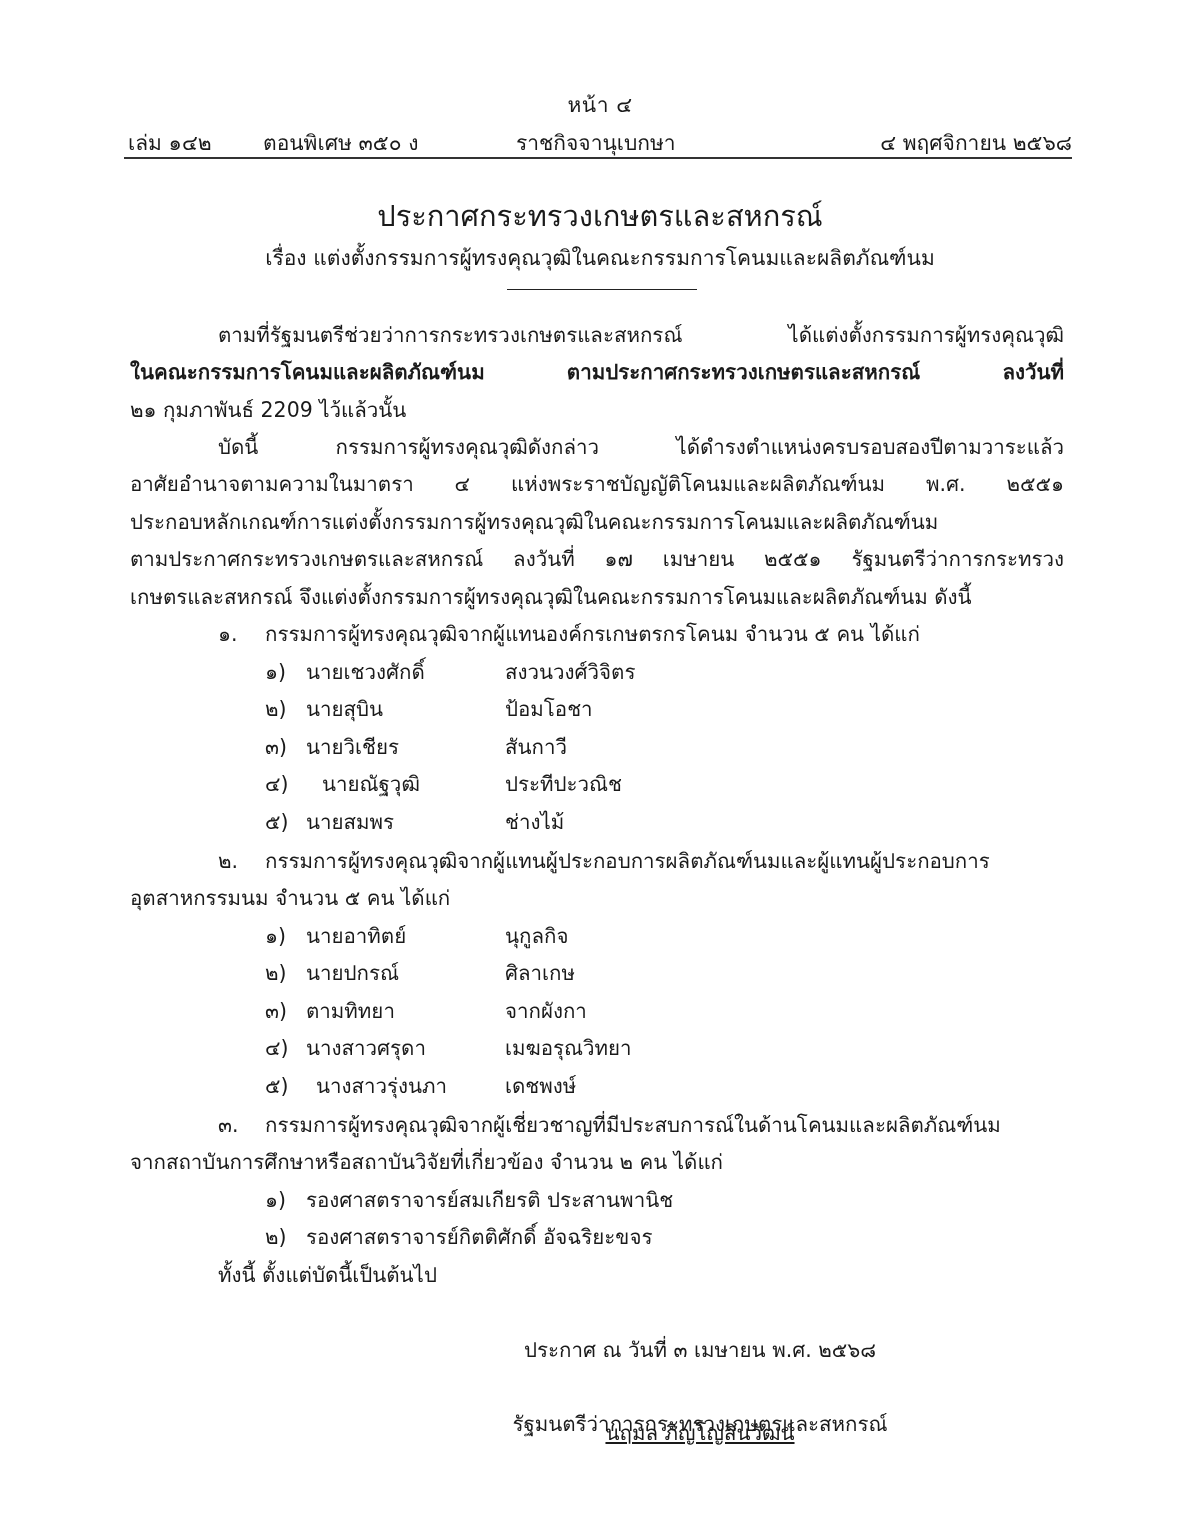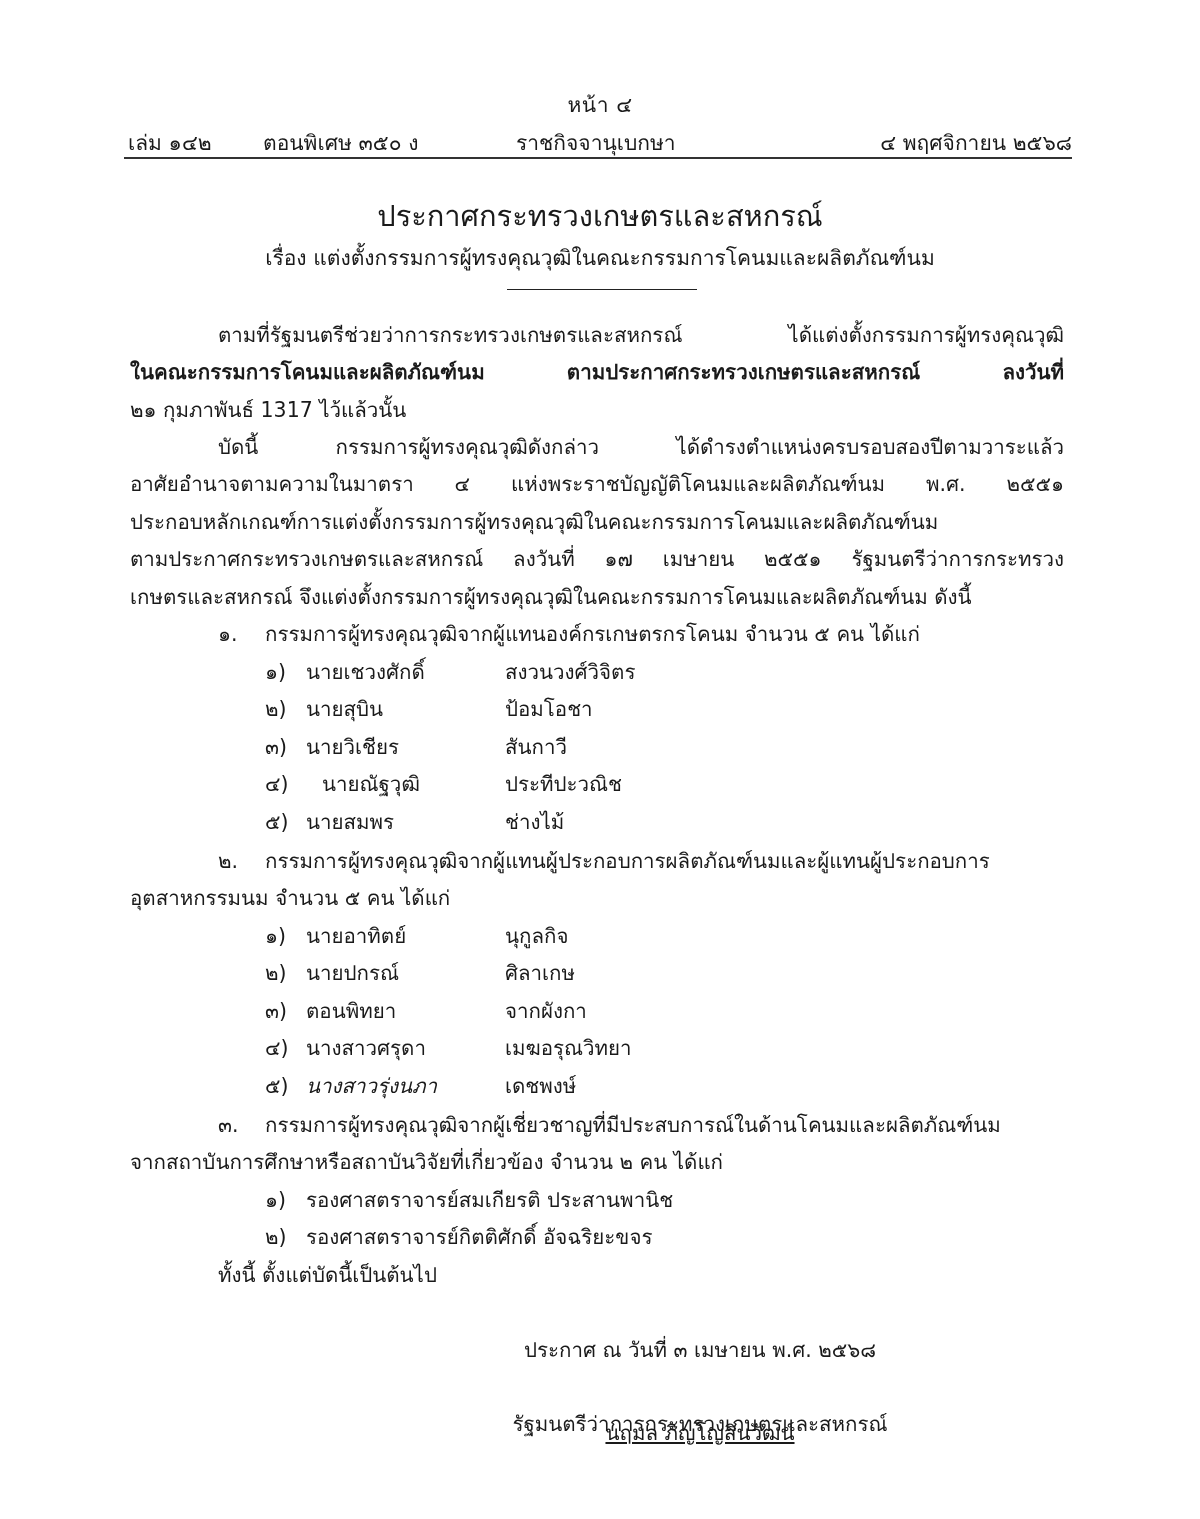--- a/index.html
+++ b/index.html
@@ -27,21 +27,21 @@
 <div class="abs hdr" style="left:516px;top:126px;">ราชกิจจานุเบกษา</div>
 <div class="abs hdr" style="right:128px;top:126px;">๔ พฤศจิกายน ๒๕๖๘</div>
 <div class="rule"></div>
 
 <div class="abs title" style="top:193px;">ประกาศกระทรวงเกษตรและสหกรณ์</div>
 <div class="abs subject" style="top:241px;">เรื่อง  แต่งตั้งกรรมการผู้ทรงคุณวุฒิในคณะกรรมการโคนมและผลิตภัณฑ์นม</div>
 <div class="short-rule"></div>
 
 <div class="abs body-line justify indent" style="top:318px;">ตามที่รัฐมนตรีช่วยว่าการกระทรวงเกษตรและสหกรณ์ ได้แต่งตั้งกรรมการผู้ทรงคุณวุฒิ</div>
 <div class="abs body-line justify" style="top:355px;font-weight:bold;">ในคณะกรรมการโคนมและผลิตภัณฑ์นม ตามประกาศกระทรวงเกษตรและสหกรณ์ ลงวันที่</div>
-<div class="abs body-line" style="top:393px;">๒๑ กุมภาพันธ์ 1317 ไว้แล้วนั้น</div>
+<div class="abs body-line" style="top:393px;">๒๑ กุมภาพันธ์ 2209 ไว้แล้วนั้น</div>
 
 <div class="abs body-line justify indent" style="top:430px;">บัดนี้ กรรมการผู้ทรงคุณวุฒิดังกล่าว ได้ดำรงตำแหน่งครบรอบสองปีตามวาระแล้ว</div>
 <div class="abs body-line justify" style="top:467px;">อาศัยอำนาจตามความในมาตรา ๔ แห่งพระราชบัญญัติโคนมและผลิตภัณฑ์นม พ.ศ. ๒๕๕๑</div>
 <div class="abs body-line justify" style="top:505px;">ประกอบหลักเกณฑ์การแต่งตั้งกรรมการผู้ทรงคุณวุฒิในคณะกรรมการโคนมและผลิตภัณฑ์นม</div>
 <div class="abs body-line justify" style="top:542px;">ตามประกาศกระทรวงเกษตรและสหกรณ์ ลงวันที่ ๑๗ เมษายน ๒๕๕๑ รัฐมนตรีว่าการกระทรวง</div>
 <div class="abs body-line" style="top:580px;">เกษตรและสหกรณ์ จึงแต่งตั้งกรรมการผู้ทรงคุณวุฒิในคณะกรรมการโคนมและผลิตภัณฑ์นม ดังนี้</div>
 
 <div class="abs item-num" style="left:218px;top:617px;">๑.</div>
 <div class="abs body-line" style="left:265px;width:800px;top:617px;">กรรมการผู้ทรงคุณวุฒิจากผู้แทนองค์กรเกษตรกรโคนม จำนวน ๕ คน ได้แก่</div>
 
@@ -74,29 +74,29 @@
 <div>
   <div class="abs item-num" style="left:265px;top:919px;">๑)</div>
   <div class="abs item-num" style="left:306px;top:919px;">นายอาทิตย์</div>
   <div class="abs item-num" style="left:505px;top:919px;">นุกูลกิจ</div>
 
   <div class="abs item-num" style="left:265px;top:956px;">๒)</div>
   <div class="abs item-num" style="left:306px;top:956px;">นายปกรณ์</div>
   <div class="abs item-num" style="left:505px;top:956px;">ศิลาเกษ</div>
 
   <div class="abs item-num" style="left:265px;top:994px;">๓)</div>
-  <div class="abs item-num" style="left:306px;top:994px;">ตอนพิทยา</div>
+  <div class="abs item-num" style="left:306px;top:994px;">ตามทิทยา</div>
   <div class="abs item-num" style="left:505px;top:994px;">จากผังกา</div>
 
   <div class="abs item-num" style="left:265px;top:1031px;">๔)</div>
   <div class="abs item-num" style="left:306px;top:1031px;">นางสาวศรุดา</div>
   <div class="abs item-num" style="left:505px;top:1031px;">เมฆอรุณวิทยา</div>
 
   <div class="abs item-num" style="left:265px;top:1069px;">๕)</div>
-  <div class="abs item-num" style="left:306px;top:1069px;font-style:italic;">นางสาวรุ่งนภา</div>
+  <div class="abs item-num" style="left:316px;top:1069px;">นางสาวรุ่งนภา</div>
   <div class="abs item-num" style="left:505px;top:1069px;">เดชพงษ์</div>
 </div>
 
 <div class="abs item-num" style="left:218px;top:1108px;">๓.</div>
 <div class="abs body-line justify" style="left:265px;width:800px;top:1108px;">กรรมการผู้ทรงคุณวุฒิจากผู้เชี่ยวชาญที่มีประสบการณ์ในด้านโคนมและผลิตภัณฑ์นม</div>
 <div class="abs body-line" style="top:1145px;">จากสถาบันการศึกษาหรือสถาบันวิจัยที่เกี่ยวข้อง จำนวน ๒ คน ได้แก่</div>
 
 <div>
   <div class="abs item-num" style="left:265px;top:1183px;">๑)</div>
   <div class="abs item-num" style="left:306px;top:1183px;">รองศาสตราจารย์สมเกียรติ  ประสานพานิช</div>

